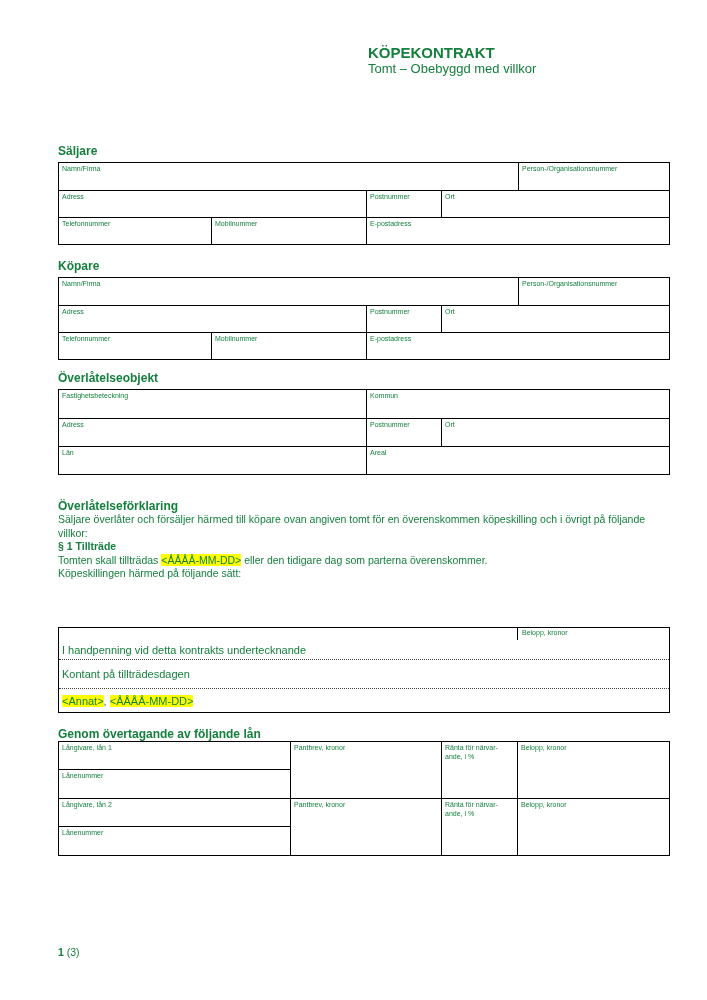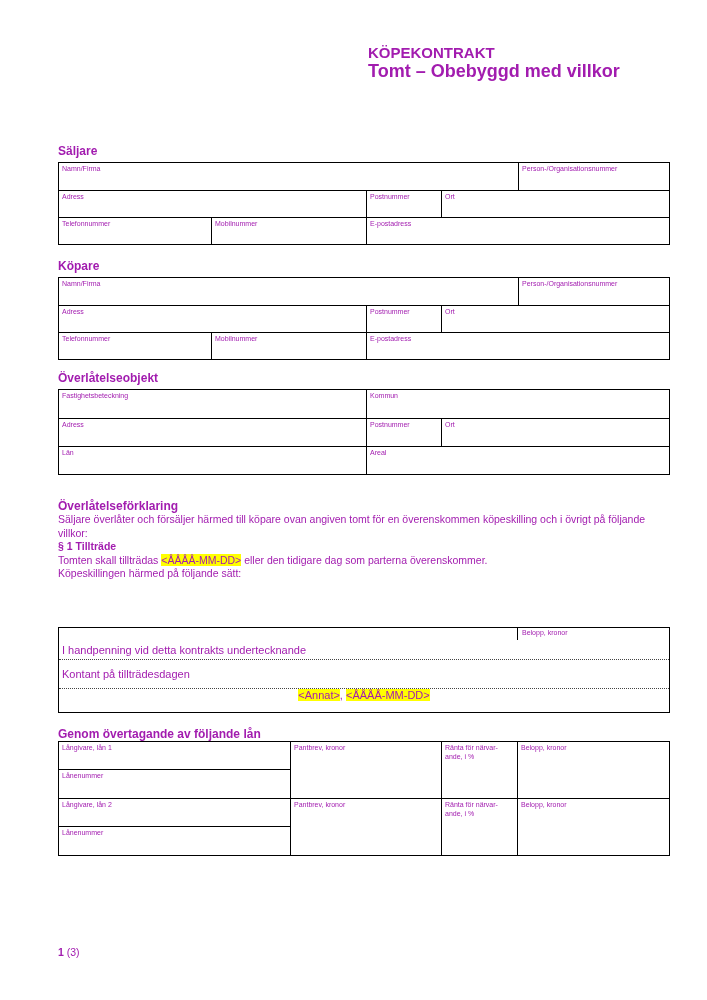--- a/index.html
+++ b/index.html
@@ -1,21 +1,21 @@
 <!DOCTYPE html>
 <html><head>
 <meta charset="utf-8">
 <style>
   html,body{margin:0;padding:0;background:#ffffff;}
   .page{
     position:relative;width:707px;height:1000px;background:#fff;
-    font-family:"Liberation Sans",sans-serif;color:#a21caf;overflow:hidden;
+    font-family:"Liberation Sans",sans-serif;color:#15803d;overflow:hidden;
   }
   .doc-title{position:absolute;left:368px;top:44px;font-size:15px;font-weight:bold;}
-  .doc-subtitle{position:absolute;left:368px;top:61px;font-size:18px;font-weight:bold;}
+  .doc-subtitle{position:absolute;left:368px;top:61px;font-size:13px;}
   .sec-head{position:absolute;left:58px;font-size:12px;font-weight:bold;}
   .tbl{position:absolute;left:58px;width:612px;border:1px solid #000;box-sizing:border-box;background:#fff;}
   .trow{display:flex;box-sizing:border-box;border-top:1px solid #000;}
   .trow:first-child{border-top:none;}
   .cell{box-sizing:border-box;border-left:1px solid #000;padding:2px 3px;overflow:hidden;}
   .cell:first-child{border-left:none;}
   .cl{font-size:7px;line-height:8.5px;display:block;white-space:nowrap;}
   .h27 .trow{height:27px;}
   .h28 .trow{height:28px;}
   
@@ -23,21 +23,21 @@
   .decl-head{font-size:12px;font-weight:bold;line-height:13.4px;}
   .b{font-weight:bold;}
   .hl{background:#ffff00;}
   
   .k-label-row{display:flex;height:12px;box-sizing:border-box;}
   .k-label-cell{margin-left:458px;flex:1;border-left:1px solid #000;padding:1px 0 0 4px;box-sizing:border-box;}
   .k-row{display:flex;align-items:center;box-sizing:border-box;padding:0 3px;font-size:11px;}
   .k-dotted{border-bottom:1px dotted #444;}
   .k-row-1{height:20px;}
   .k-row-2{height:29px;}
-  .k-row-3{height:23px;flex-direction:column;}
+  .k-row-3{height:23px;}
   .k-amount{flex:1;height:100%;}
   .k-text{white-space:nowrap;}
   
   .loan-block{display:grid;grid-template-columns:231px 151px 76px 1fr;grid-template-rows:28px 28px;box-sizing:border-box;}
   .loan-sep{border-bottom:1px solid #000;}
   .l-cell{box-sizing:border-box;padding:2px 3px;overflow:hidden;}
   .l-lender{grid-column:1;grid-row:1;border-bottom:1px solid #000;}
   .l-number{grid-column:1;grid-row:2;}
   .l-mort{grid-column:2;grid-row:1/3;border-left:1px solid #000;}
   .l-int{grid-column:3;grid-row:1/3;border-left:1px solid #000;}

